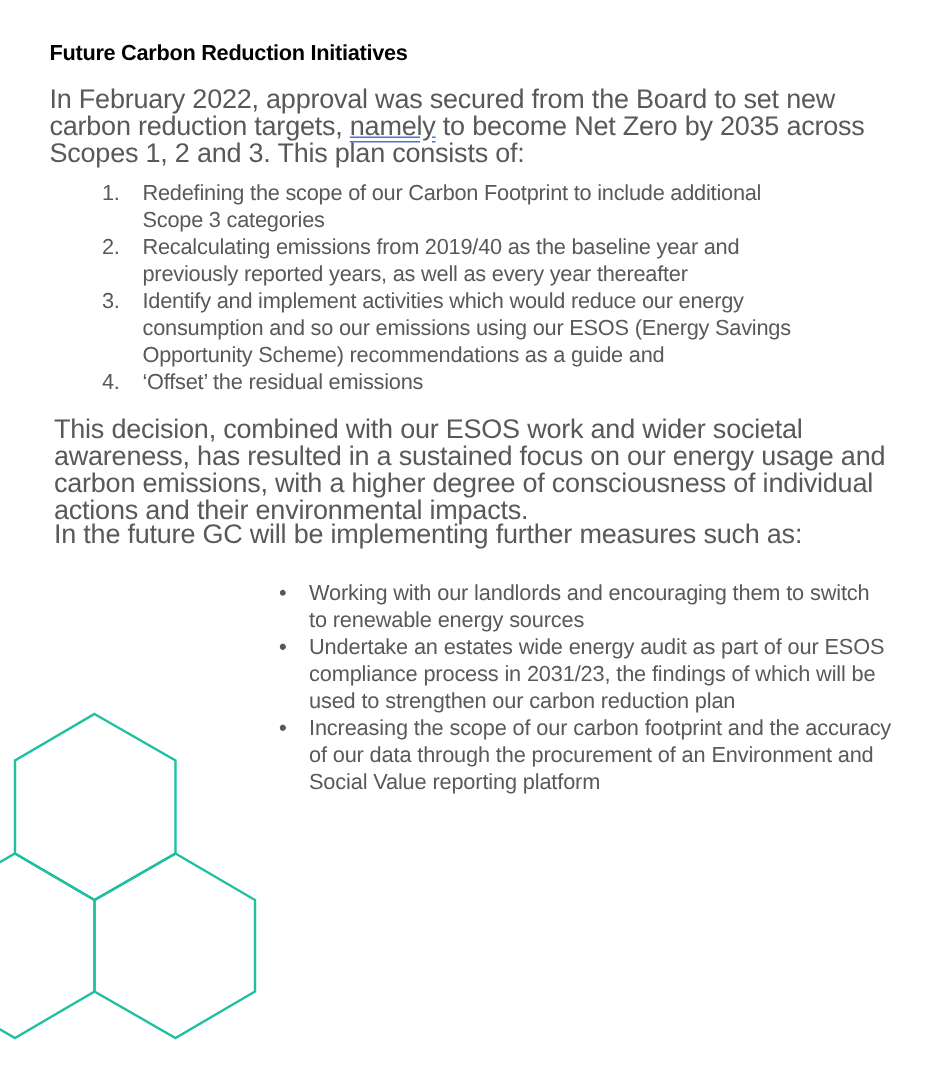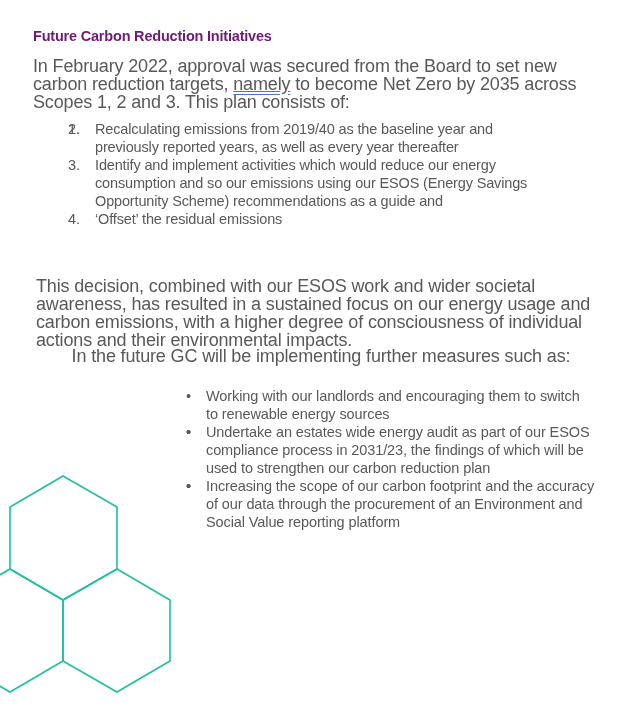--- a/index.html
+++ b/index.html
@@ -4,28 +4,28 @@
 <style>
   html, body { margin: 0; padding: 0; background: #ffffff; }
   body {
     width: 622px; height: 712px; position: relative; overflow: hidden;
     font-family: "Liberation Sans", sans-serif;
     color: #58595b;
   }
   .hexes { position: absolute; left: 0; top: 0; width: 622px; height: 712px; pointer-events: none; }
   .heading {
     position: absolute; left: 33px; top: 28px; margin: 0;
-    font-size: 14.5px; font-weight: bold; color: #701a75; letter-spacing: -0.2px;
+    font-size: 14.5px; font-weight: bold; color: #000000; letter-spacing: -0.2px;
   }
   .para {
     position: absolute; margin: 0; font-size: 18px; line-height: 18px; letter-spacing: -0.15px;
   }
   .p1 { left: 33px; top: 57px; width: 570px; }
   .p2 { left: 36px; top: 277px; width: 580px; }
-  .p3 { left: 36px; top: 347px; width: 570px; text-align: center; }
+  .p3 { left: 36px; top: 347px; width: 570px; }
   .spell { text-decoration: underline; text-decoration-color: #4a74d0; text-decoration-style: double; }
   ol.numbered {
     position: absolute; left: 68px; top: 120px; width: 480px; margin: 0; padding: 0; list-style: none;
     font-size: 14.5px; line-height: 18px; letter-spacing: -0.15px;
   }
   ol.numbered li { position: relative; padding-left: 27px; }
   ol.numbered .num { position: absolute; left: 0; top: 0; }
   ul.bullets {
     position: absolute; left: 185px; top: 387px; width: 410px; margin: 0; padding: 0; list-style: none;
     font-size: 14.5px; line-height: 18px; letter-spacing: -0.1px;
@@ -42,21 +42,21 @@
     <polygon points="117,569 170,600 170,661 117,692 63,661 63,600"></polygon>
     <polygon points="10,569 63,600 63,661 10,692 -44,661 -44,600"></polygon>
   </g>
 </svg>
 
 <h2 class="heading">Future Carbon Reduction Initiatives</h2>
 
 <p class="para p1"><span>In February 2022, approval was secured from the Board to set new carbon reduction targets, </span><span class="spell">namely</span><span> to become Net Zero by 2035 across Scopes 1, 2 and 3. This plan consists of:</span></p>
 
 <ol class="numbered">
-  <li><span class="num">1.</span></li>
+  <li><span class="num">1.</span><span>Redefining the scope of our Carbon Footprint to include additional Scope 3 categories</span></li>
   <li><span class="num">2.</span><span>Recalculating emissions from 2019/40 as the baseline year and previously reported years, as well as every year thereafter</span></li>
   <li><span class="num">3.</span><span>Identify and implement activities which would reduce our energy consumption and so our emissions using our ESOS (Energy Savings Opportunity Scheme) recommendations as a guide and</span></li>
   <li><span class="num">4.</span><span>‘Offset’ the residual emissions</span></li>
 </ol>
 
 <p class="para p2">This decision, combined with our ESOS work and wider societal awareness, has resulted in a sustained focus on our energy usage and carbon emissions, with a higher degree of consciousness of individual actions and their environmental impacts.</p>
 
 <p class="para p3">In the future GC will be implementing further measures such as:</p>
 
 <ul class="bullets">

